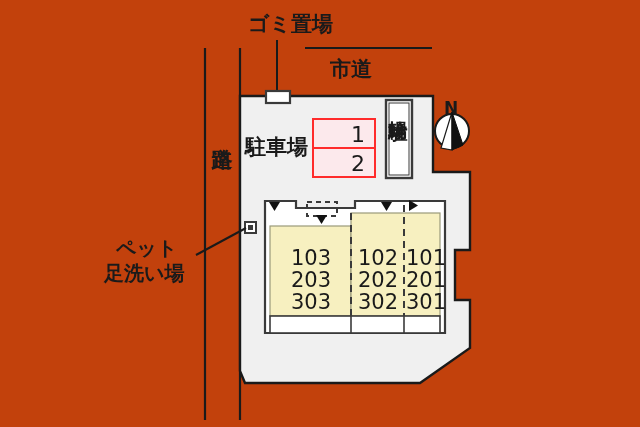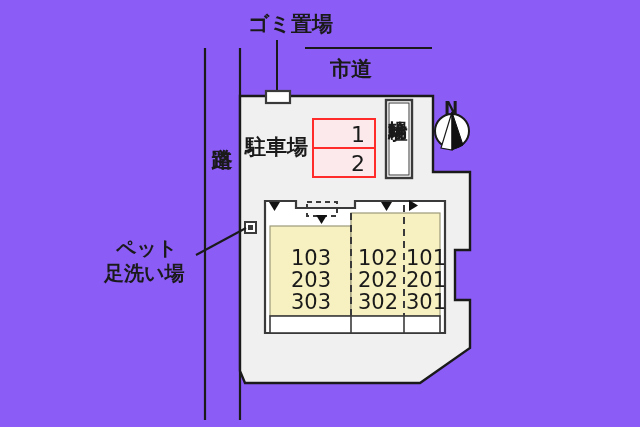--- a/index.html
+++ b/index.html
@@ -7,21 +7,21 @@
     padding: 0;
     background: #ffffff;
   }
   body {
     font-family: "DejaVu Sans", "Liberation Sans", sans-serif;
   }
   #stage {
     position: relative;
     width: 640px;
     height: 427px;
-    background: #8b5cf6;
+    background: #c2410c;
     overflow: hidden;
   }
   #stage svg {
     position: absolute;
     left: 0;
     top: 0;
   }
   .jp {
     font-family: "DejaVu Sans", "Liberation Sans", sans-serif;
     font-weight: 700;

